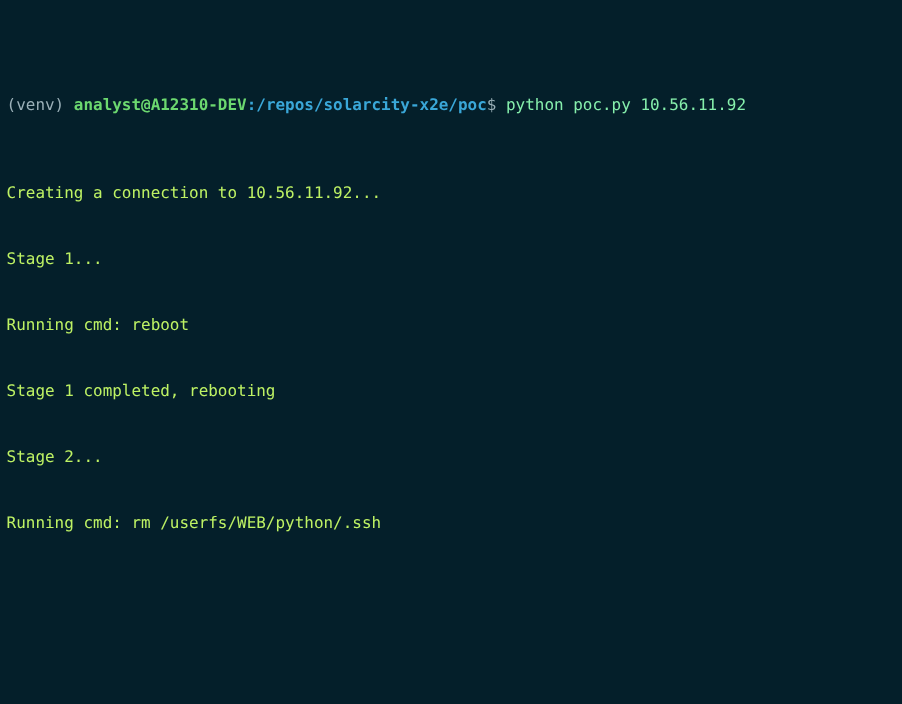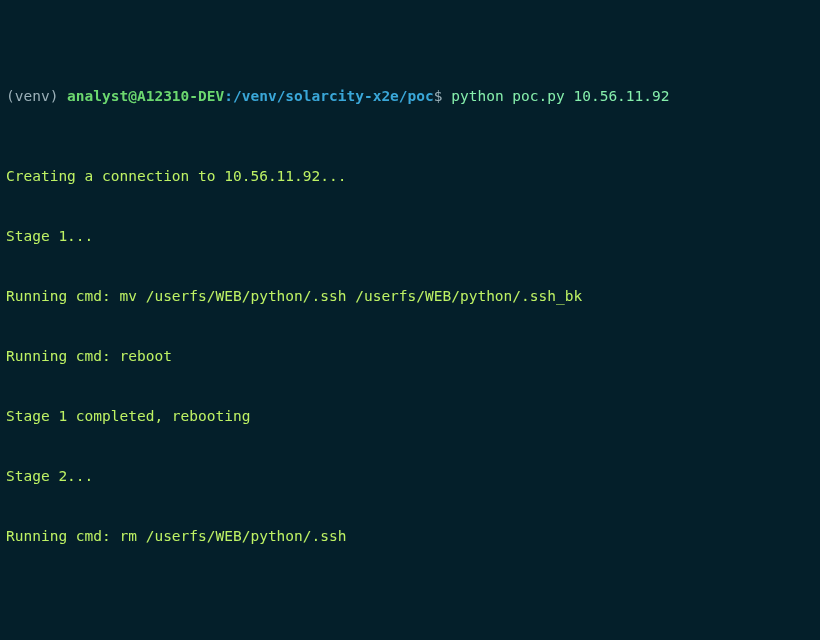--- a/index.html
+++ b/index.html
@@ -28,28 +28,27 @@
 </style>
 </head>
 <body>
 
 <div class="terminal">
 
   <div class="row">
     <span class="venv">(venv) </span>
     <span class="user">analyst@A12310-DEV</span>
     <span class="path">:</span>
-    <span class="path">/venv/solarcity-x2e/poc</span>
+    <span class="path">/repos/solarcity-x2e/poc</span>
     <span class="dollar">$ </span>
     <span class="cmd">python poc.py 10.56.11.92</span>
   </div>
 
   <div class="out">Creating a connection to 10.56.11.92...</div>
   <div class="out">Stage 1...</div>
-  <div class="out">Running cmd: mv /userfs/WEB/python/.ssh /userfs/WEB/python/.ssh_bk</div>
   <div class="out">Running cmd: reboot</div>
   <div class="out">Stage 1 completed, rebooting</div>
   <div class="out">Stage 2...</div>
   <div class="out">Running cmd: rm /userfs/WEB/python/.ssh</div>
   
   
   
   
   
   

